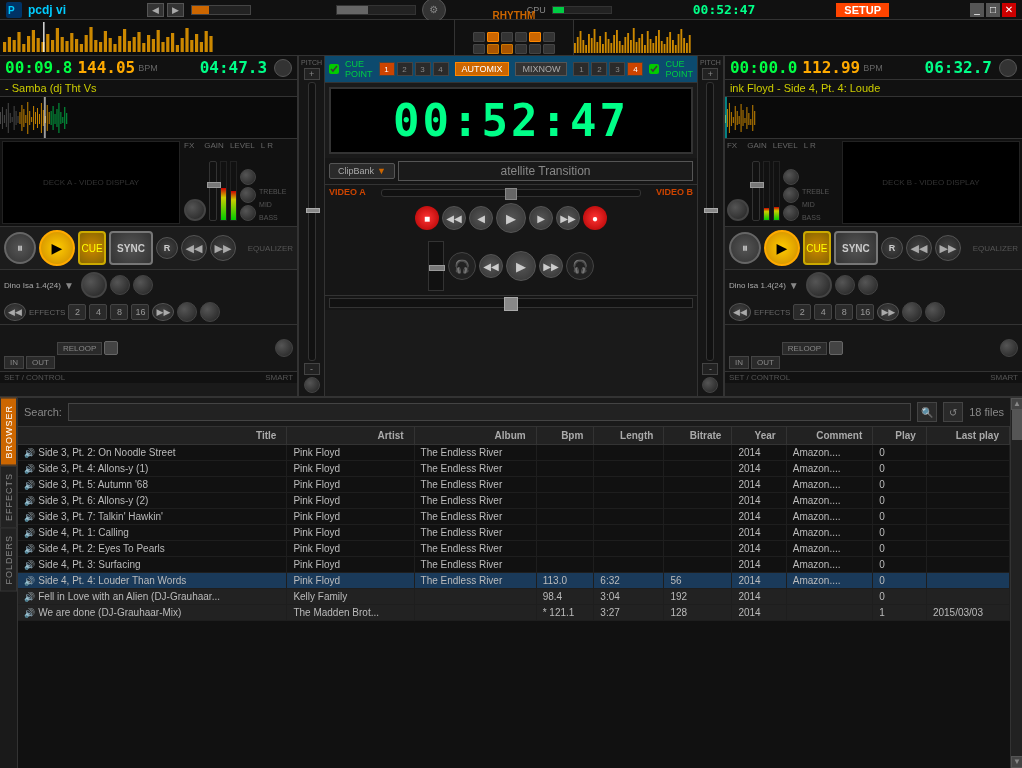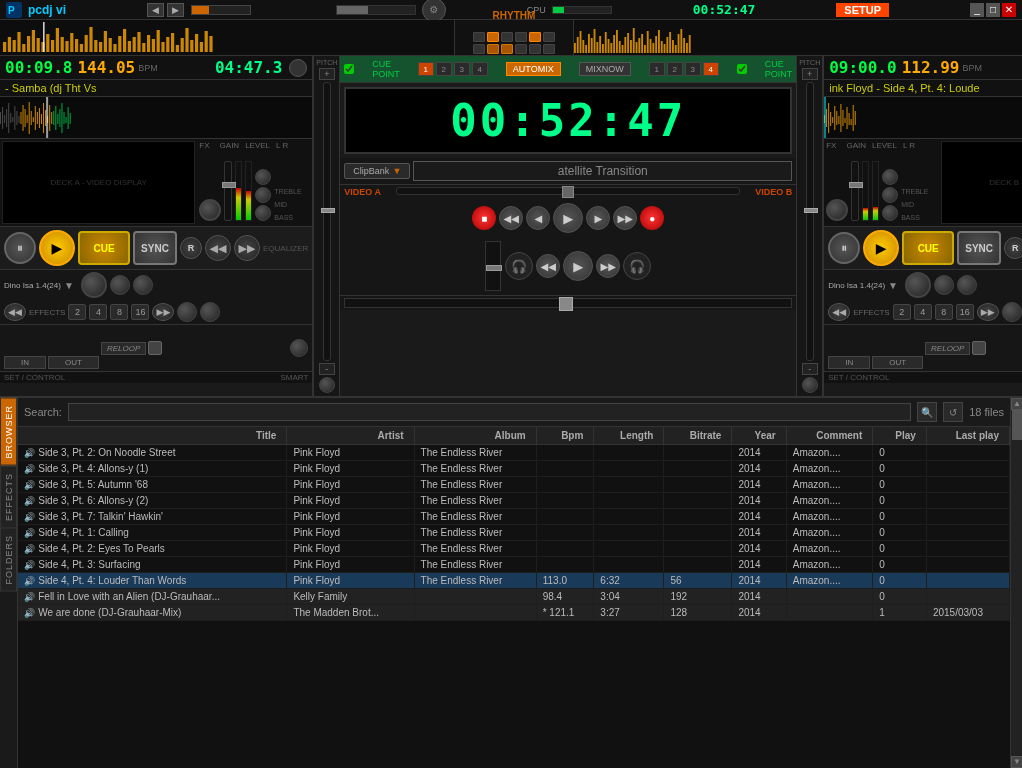--- a/index.html
+++ b/index.html
@@ -101,26 +101,26 @@
       color: #ccc;
     }
     .btn-play {
       width: 36px; height: 36px;
       background: radial-gradient(circle, #ffcc00, #cc8800);
       border: 2px solid #ffaa00;
       color: #000;
       font-size: 14px;
     }
     .btn-cue {
-      width: 52px; height: 34px;
+      width: 28px; height: 34px;
       background: radial-gradient(circle, #cc8800, #886600);
       border: 2px solid #ccaa00;
       color: #ffff00;
       font-size: 10px;
-      font-weight: bold;
+      font-weight: normal;
       border-radius: 4px;
     }
     .btn-sync {
       width: 44px; height: 34px;
       background: radial-gradient(circle, #555, #333);
       border: 2px solid #777;
       color: #ccc;
       font-size: 10px;
       font-weight: bold;
       border-radius: 4px;
@@ -320,32 +320,31 @@
     ::-webkit-scrollbar-track { background: #111; }
     ::-webkit-scrollbar-thumb { background: #444; border-radius: 3px; }
 
     .main-layout { display: flex; flex-direction: column; height: 768px; }
     .decks-and-center { display: flex; height: 340px; }
     .in-out-btn {
       background: #2a2a2a;
       border: 1px solid #444;
       color: #888;
       font-size: 8px;
-      padding: 1px 16px;
+      padding: 1px 5px;
       cursor: pointer;
       margin-top: 29px;
     }
     .reloop-btn {
       background: #2a2a2a;
       border: 1px solid #444;
       color: #888;
       font-size: 8px;
       padding: 1px 5px;
       cursor: pointer;
-      font-style: italic;
     }
   </style>
 </head>
 <body>
 
 <div class="main-layout">
 
   <div id="top-bar">
     <div class="logo">
       <svg width="16" height="16" viewBox="0 0 16 16" style="margin-right:2px">
@@ -686,21 +685,21 @@
       <button style="width:16px;height:12px;background:#222;border:1px solid #444;color:#888;font-size:9px;cursor:pointer;">+</button>
       <div style="flex:1;width:8px;background:#111;border:1px solid #333;border-radius:3px;position:relative;cursor:pointer;">
         <div style="width:14px;height:5px;background:#888;border:1px solid #aaa;position:absolute;left:-3px;top:45%;cursor:pointer;"></div>
       </div>
       <button style="width:16px;height:12px;background:#222;border:1px solid #444;color:#888;font-size:9px;cursor:pointer;">-</button>
       <div style="width:16px;height:16px;border-radius:50%;background:radial-gradient(circle at 35% 35%,#555,#222);border:1px solid #444;cursor:pointer;"></div>
     </div>
 
     <div id="center-mixer">
 
-      <div style="display:flex;align-items:center;padding:3px 4px;background:#14532d;border-bottom:1px solid #333;gap:18px;">
+      <div style="display:flex;align-items:center;padding:3px 4px;background:#0c4a6e;border-bottom:1px solid #333;gap:6px;">
         <input type="checkbox" checked="" class="cue-check" style="width: 10px; height: 10px;">
         <span style="color:#00cc44;font-size:9px;">CUE POINT</span>
 
         <div style="display:flex;gap:2px;">
           <button class="cue-num-btn active">1</button>
           <button class="cue-num-btn">2</button>
           <button class="cue-num-btn">3</button>
           <button class="cue-num-btn">4</button>
         </div>
 
@@ -722,21 +721,21 @@
       <div style="display:flex;align-items:center;gap:3px;padding:3px 4px;background:#161616;border-bottom:1px solid #333;">
         <button class="video-select-btn">
           <span>ClipBank</span>
           <span class="arrow">▼</span>
         </button>
         <button style="background:#1a1a1a;border:1px solid #555;color:#888;font-size:12px;padding:2px 10px;flex:1;cursor:pointer;">
           <span>atellite Transition</span>
         </button>
       </div>
 
-      <div style="display:flex;align-items:flex-start;padding:2px 4px;gap:15px;background:#161616;">
+      <div style="display:flex;align-items:flex-end;padding:2px 4px;gap:15px;background:#161616;">
         <span style="color:#cc4400;font-size:9px;font-weight:bold;">VIDEO A</span>
         <div style="flex:1;height:8px;background:#111;border:1px solid #333;border-radius:3px;position:relative;">
           <div style="width:12px;height:12px;background:#666;border:1px solid #888;position:absolute;top:-2px;left:50%;transform:translateX(-50%);"></div>
         </div>
         <span style="color:#cc4400;font-size:9px;font-weight:bold;">VIDEO B</span>
       </div>
 
       <div style="display:flex;align-items:center;justify-content:center;gap:3px;padding:4px 4px;background:#161616;">
         <button class="btn-vt btn-vt-red">■</button>
         <button class="btn-vt btn-vt-gray" style="border-radius:50%;border:1px solid #555;">◀◀</button>
@@ -774,21 +773,21 @@
       <div style="flex:1;width:8px;background:#111;border:1px solid #333;border-radius:3px;position:relative;cursor:pointer;">
         <div style="width:14px;height:5px;background:#888;border:1px solid #aaa;position:absolute;left:-3px;top:45%;"></div>
       </div>
       <button style="width:16px;height:12px;background:#222;border:1px solid #444;color:#888;font-size:9px;cursor:pointer;">-</button>
       <div style="width:16px;height:16px;border-radius:50%;background:radial-gradient(circle at 35% 35%,#555,#222);border:1px solid #444;cursor:pointer;"></div>
     </div>
 
     <div class="deck deck-right" style="width:315px;border-left:1px solid #333;">
 
       <div style="display:flex;align-items:center;padding:2px 5px;background:#111;gap:3px;border-bottom:1px solid #333;">
-        <div style="color:#00ff44;font-family:monospace;font-size:16px;font-weight:bold;">09:00.0</div>
+        <div style="color:#00ff44;font-family:monospace;font-size:16px;font-weight:bold;">00:00.0</div>
         <div style="color:#ffaa00;font-family:monospace;font-size:16px;font-weight:bold;margin-left:2px;">112.99</div>
         <span style="color:#666;font-size:9px;">BPM</span>
         <div style="margin-left:auto;color:#00ff88;font-family:monospace;font-size:16px;font-weight:bold;">06:32.7</div>
         <div style="width:18px;height:18px;background:#333;border-radius:50%;border:1px solid #555;margin-left:4px;cursor:pointer;"></div>
       </div>
 
       <div style="background:#111;padding:2px 5px;color:#cccc00;font-size:11px;border-bottom:1px solid #333;overflow:hidden;text-overflow:ellipsis;white-space:nowrap;">ink Floyd - Side 4, Pt. 4: Loude</div>
 
       <div style="height:42px;background:#0a0a0a;border-bottom:1px solid #333;overflow:hidden;">
         <svg width="100%" height="42" viewBox="0 0 305 42" preserveAspectRatio="none">

